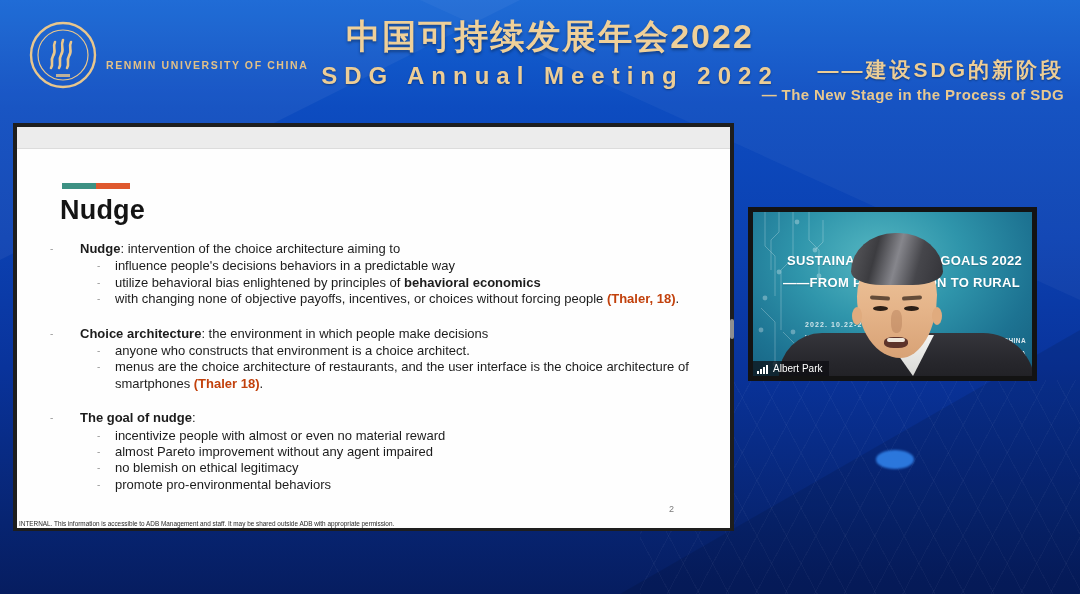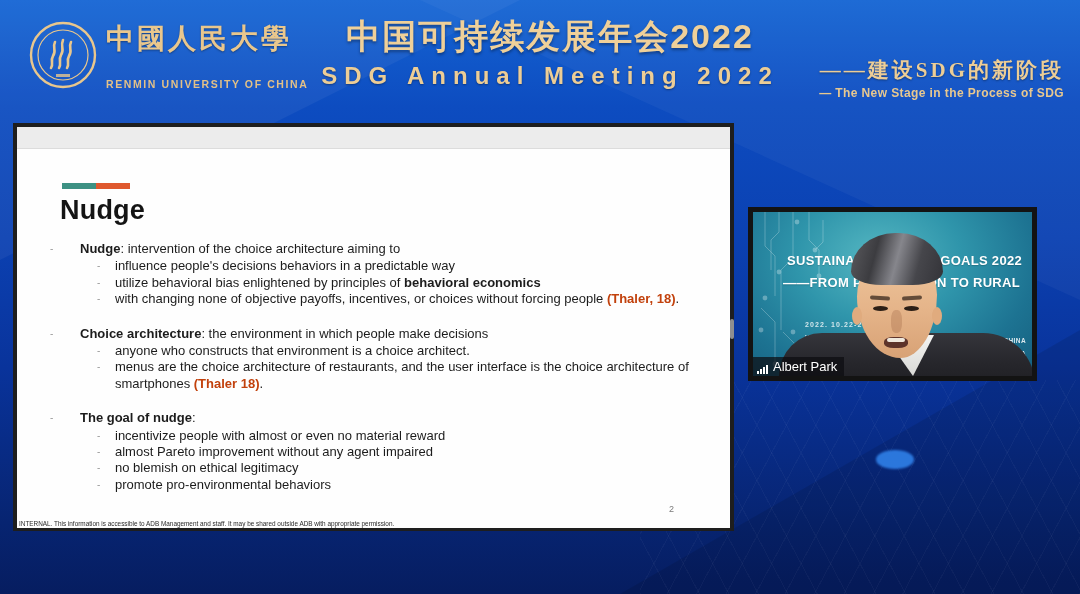--- a/index.html
+++ b/index.html
@@ -25,22 +25,22 @@
   .org{position:absolute;left:28px;top:20px;display:flex;align-items:center;}
   .seal{width:70px;height:70px;}
   .org-text{margin-left:8px;}
   .org-zh{font-family:"DejaVu Serif","Liberation Serif",serif;font-size:28px;font-weight:bold;
     color:#e9c78d;letter-spacing:3px;text-shadow:0 1px 2px rgba(0,0,0,.35);}
   .org-en{font-size:10.5px;font-weight:bold;color:#e3c187;letter-spacing:1.6px;margin-top:20px;}
   .event-title{position:absolute;left:300px;top:14px;width:500px;text-align:center;}
   .ev-zh{font-size:34px;font-weight:bold;color:#efd099;letter-spacing:2px;text-shadow:0 2px 3px rgba(0,0,0,.35);}
   .ev-en{font-size:24px;font-weight:bold;color:#eccd96;letter-spacing:7px;margin-top:2px;text-shadow:0 1px 2px rgba(0,0,0,.35);}
   .event-sub{position:absolute;right:16px;top:56px;text-align:right;}
-  .sub-zh{font-size:21px;font-weight:bold;color:#eccd96;letter-spacing:3px;text-shadow:0 1px 2px rgba(0,0,0,.35);font-family:Liberation Serif, serif;}
-  .sub-en{font-size:12px;font-weight:bold;color:#e8c88f;margin-top:2px;letter-spacing:.4px;}
+  .sub-zh{font-size:21px;font-weight:bold;color:#eccd96;letter-spacing:3px;text-shadow:0 1px 2px rgba(0,0,0,.35);}
+  .sub-en{font-size:15px;font-weight:bold;color:#e8c88f;margin-top:2px;letter-spacing:.4px;}
 
   
   .slide-window{position:absolute;left:13px;top:123px;width:713px;height:400px;
     background:#fff;border:4px solid #1e1e1e;}
   .slide-toolbar{height:21px;background:#ececec;border-bottom:1px solid #dcdcdc;}
   .slide{position:relative;width:100%;height:379px;background:#fefefe;overflow:hidden;}
   .scroll-thumb{position:absolute;right:-4px;top:192px;width:4px;height:20px;background:#8f8f8f;border-radius:2px;}
   .accent{position:absolute;left:45px;top:34px;width:68px;height:6px;display:flex;}
   .accent .teal{flex:1;}
   .accent .orange{flex:1;}
@@ -98,21 +98,21 @@
   .eye-r{left:151px;top:94px;}
   .nose{position:absolute;left:138px;top:98px;width:11px;height:23px;border-radius:40%;
     background:rgba(155,100,66,.30);}
   .mouth{position:absolute;left:131px;top:125px;width:24px;height:11px;background:#5d332a;border-radius:40%;}
   .teeth{position:absolute;left:3px;top:1px;width:18px;height:4px;background:#efe8dd;border-radius:2px;}
   .ear{position:absolute;width:10px;height:18px;background:#e0ab7e;border-radius:50%;}
   .ear-l{left:99px;top:95px;}
   .ear-r{left:179px;top:95px;}
 
   .name-tag{position:absolute;left:0;bottom:0;z-index:4;display:flex;
-    background:rgba(12,12,16,.72);color:#fff;font-size:13px;padding:2px 7px 2px 4px;}
+    background:rgba(12,12,16,.72);color:#fff;font-size:10px;padding:2px 7px 2px 4px;}
   .sig{display:inline-flex;align-items:flex-end;margin-right:4px;}
   .sig i{display:block;width:2px;background:#fff;margin-right:1px;}
   .sig .b1{height:3px;}.sig .b2{height:5px;}.sig .b3{height:7px;}.sig .b4{height:9px;}
 </style>
 </head>
 <body>
 
 <div class="facet f1"></div>
 <div class="facet f2"></div>
 <div class="facet f3"></div>
@@ -123,21 +123,20 @@
   <div class="org">
     <svg class="seal" viewBox="0 0 70 70">
       <circle cx="35" cy="35" r="32" fill="none" stroke="#e9c78d" stroke-width="2.4"></circle>
       <circle cx="35" cy="35" r="25" fill="none" stroke="#e9c78d" stroke-width="1.2"></circle>
       <path d="M27 22 c-3 6 2 8 -2 14 c-3 5 1 8 -2 12" fill="none" stroke="#e9c78d" stroke-width="2.6" stroke-linecap="round"></path>
       <path d="M35 20 c-3 7 2 9 -2 15 c-3 5 1 9 -2 13" fill="none" stroke="#e9c78d" stroke-width="2.6" stroke-linecap="round"></path>
       <path d="M43 22 c-3 6 2 8 -2 14 c-3 5 1 8 -2 12" fill="none" stroke="#e9c78d" stroke-width="2.6" stroke-linecap="round"></path>
       <rect x="28" y="54" width="14" height="3" fill="#e9c78d" opacity=".8"></rect>
     </svg>
     <div class="org-text">
-      <div class="org-zh">中國人民大學</div>
       <div class="org-en">RENMIN UNIVERSITY OF CHINA</div>
     </div>
   </div>
   <div class="event-title">
     <div class="ev-zh">中国可持续发展年会2022</div>
     <div class="ev-en">SDG Annual Meeting 2022</div>
   </div>
   <div class="event-sub">
     <div class="sub-zh">——建设SDG的新阶段</div>
     <div class="sub-en">— The New Stage in the Process of SDG</div>

